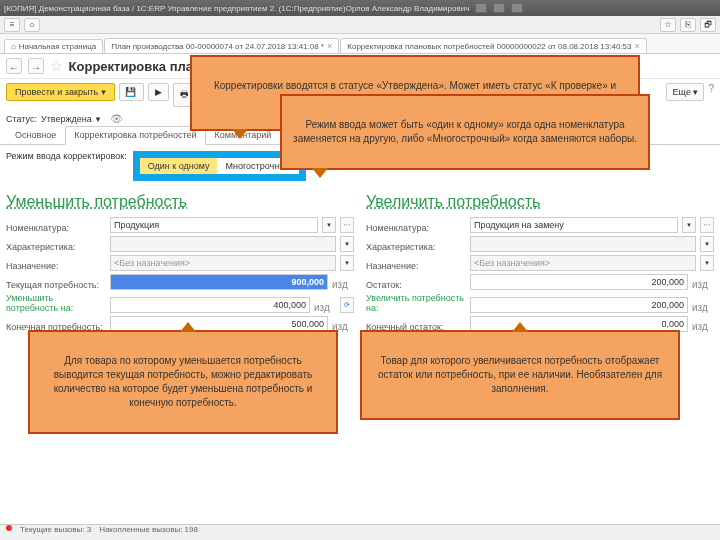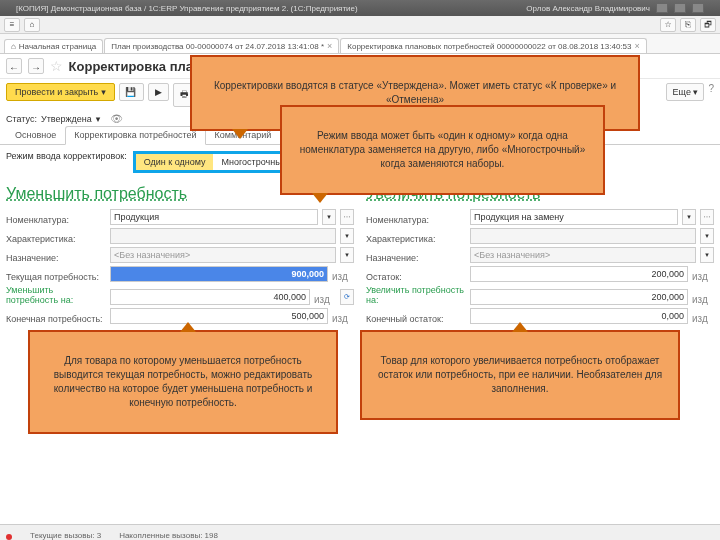--- a/index.html
+++ b/index.html
@@ -1,63 +1,63 @@
 <!DOCTYPE html>
 <html><head>
 <meta charset="utf-8">
 <style>
 *{box-sizing:border-box;margin:0;padding:0;font-family:Arial,sans-serif}
 body{background:#fff;width:720px;height:540px;overflow:hidden;font-size:9px;color:#333}
-.titlebar{background:linear-gradient(#6a6a6a,#555);height:16px;display:flex;align-items:center;justify-content:space-between;padding:0 16px;color:#ddd;font-size:8px}
+.titlebar{background:linear-gradient(#6a6a6a,#555);height:16px;display:flex;align-items:center;padding:0 4px;color:#ddd;font-size:8px}
 .titlebar .right{display:flex;gap:6px;align-items:center}
 .titlebar .winbtn{width:12px;height:10px;background:#888;border:1px solid #666}
 .apptoolbar{background:#f0f0f0;height:18px;border-bottom:1px solid #d0d0d0;display:flex;align-items:center;gap:4px;padding:0 4px}
 .icnbtn{width:16px;height:14px;background:#fafafa;border:1px solid #ccc;border-radius:2px;display:flex;align-items:center;justify-content:center;font-size:8px}
 .tabs{background:#f7f7f7;height:20px;display:flex;align-items:flex-end;border-bottom:1px solid #ccc;padding:0 4px;gap:1px}
 .tab{background:#fff;border:1px solid #ccc;border-bottom:none;padding:2px 6px;font-size:8px;display:flex;align-items:center;gap:3px;border-radius:3px 3px 0 0;color:#555}
 .tab .x{color:#999;font-size:9px;cursor:pointer}
 .hdr{display:flex;align-items:center;gap:6px;padding:4px 6px;border-bottom:1px solid #e8e8e8}
 .hdr .navbtn{width:16px;height:16px;border:1px solid #ccc;border-radius:2px;display:flex;align-items:center;justify-content:center;font-size:10px;background:#fafafa}
 .hdr h1{font-size:13px;font-weight:bold;color:#333}
 .actionbar{display:flex;align-items:flex-start;padding:4px 6px;gap:4px}
 .btn-primary{background:#ffdb4d;border:1px solid #d4a800;padding:3px 8px;font-size:9px;border-radius:2px;display:flex;align-items:center;gap:3px}
 .btn{background:#fafafa;border:1px solid #ccc;padding:3px 6px;font-size:9px;border-radius:2px;display:flex;align-items:center;gap:2px}
 .statusrow{display:flex;align-items:center;padding:2px 6px;gap:4px;font-size:9px}
 .fldval{color:#333}
 .subtabs{display:flex;border-bottom:1px solid #ccc;padding:0 6px;gap:0}
 .subtab{padding:3px 8px;font-size:9px;border:1px solid transparent;color:#555;cursor:pointer}
 .subtab.active{background:#fff;border:1px solid #ccc;border-bottom:1px solid #fff;margin-bottom:-1px;border-radius:3px 3px 0 0}
 .moderow{display:flex;align-items:flex-start;padding:6px;gap:6px;font-size:9px}
-.toggle{display:flex;border:3px solid #0ea5e9;border-radius:0;overflow:hidden}
+.toggle{display:flex;border:7px solid #0ea5e9;border-radius:0;overflow:hidden}
 .toggle div{padding:3px 8px;font-size:9px;cursor:pointer}
 .toggle .on{background:#ffe680}
 .cols{display:flex;padding:0 6px;gap:12px}
 .col{flex:1}
 .sect-title{color:#2a9d4f;font-size:16px;text-decoration:underline dotted;margin:6px 0}
 .sect-title.blue{color:#2a9d4f}
 .frow{display:flex;align-items:flex-end;margin:3px 0;gap:4px}
 .flabel{width:100px;font-size:9px;color:#555}
 .flabel.green{color:#2a9d4f}
 .finput{flex:1;border:1px solid #ccc;height:16px;font-size:9px;padding:0 3px;background:#fff;display:flex;align-items:center}
 .finput.ro{background:#f5f5f5;color:#999}
 .finput.num{text-align:right;justify-content:flex-end}
 .finput.hl{background:#4a86e8;color:#fff;font-weight:bold}
 .unit{width:22px;font-size:10px;color:#888}
 .dd{width:14px;height:16px;border:1px solid #ccc;background:#fafafa;display:flex;align-items:center;justify-content:center;font-size:7px}
 .callout{position:absolute;background:#f4a460;border:2px solid #c2410c;padding:22px 10px;font-size:10px;text-align:center;color:#333;line-height:1.4}
 .callout::after{content:"";position:absolute;width:0;height:0}
 .c1{top:55px;left:190px;width:450px}
 .c1::after{border-left:8px solid transparent;border-right:8px solid transparent;border-top:10px solid #cc6600;bottom:-10px;left:40px}
-.c2{top:105px;left:280px;width:325px}
+.c2{top:94px;left:280px;width:370px}
 .c2::after{border-left:8px solid transparent;border-right:8px solid transparent;border-top:10px solid #cc6600;bottom:-10px;left:30px}
 .c3{top:330px;left:28px;width:310px}
 .c3::after{border-left:8px solid transparent;border-right:8px solid transparent;border-bottom:10px solid #cc6600;top:-10px;left:150px}
 .c4{top:330px;left:360px;width:320px}
 .c4::after{border-left:8px solid transparent;border-right:8px solid transparent;border-bottom:10px solid #cc6600;top:-10px;left:150px}
-.statusbar{position:absolute;bottom:0;left:0;right:0;height:16px;background:#f0f0f0;border-top:1px solid #ccc;display:flex;align-items:flex-end;padding:0 6px;font-size:8px;color:#666;gap:18px}
+.statusbar{position:absolute;bottom:0;left:0;right:0;height:16px;background:#f0f0f0;border-top:1px solid #ccc;display:flex;align-items:flex-start;padding:0 6px;font-size:8px;color:#666;gap:8px}
 .dot{width:6px;height:6px;border-radius:50%;background:#e03030}
 .morebtn{margin-left:auto}
 .eye{color:#888;font-size:10px}
 </style>
 </head>
 <body>
 
 <div class="titlebar">
   <span>[КОПИЯ] Демонстрационная база / 1С:ERP Управление предприятием 2. (1С:Предприятие)</span>
   <div class="right">

